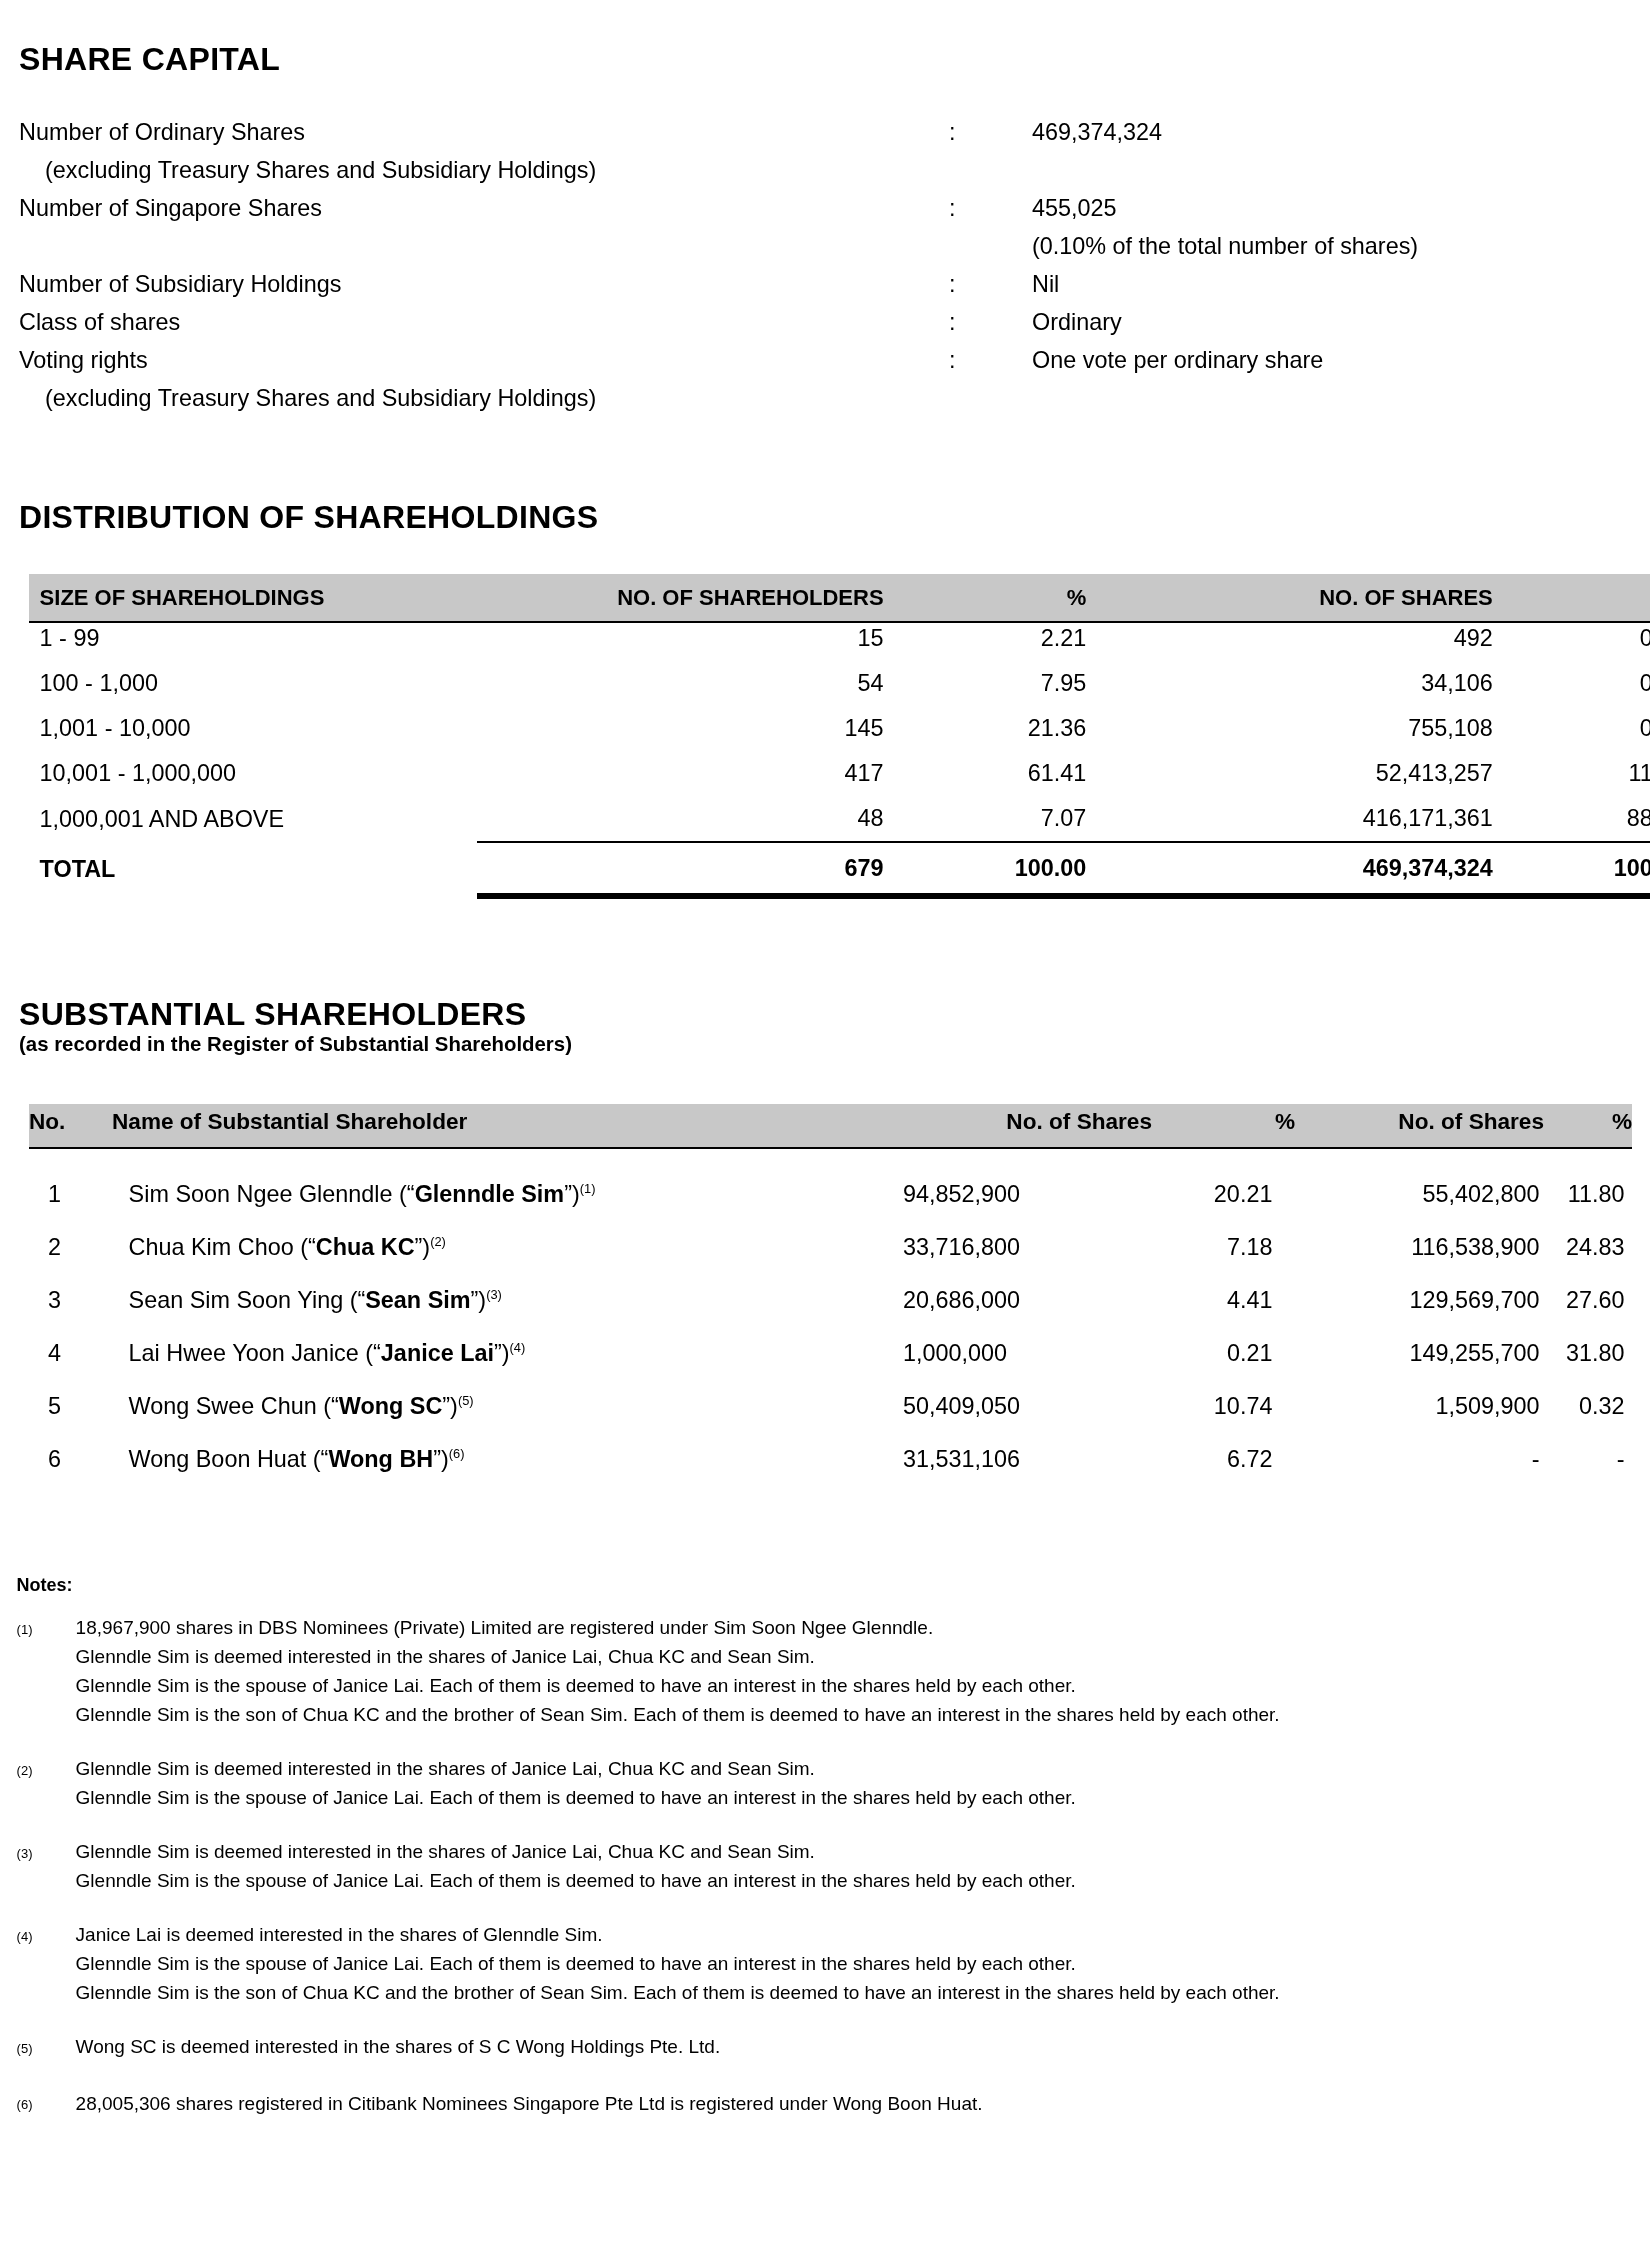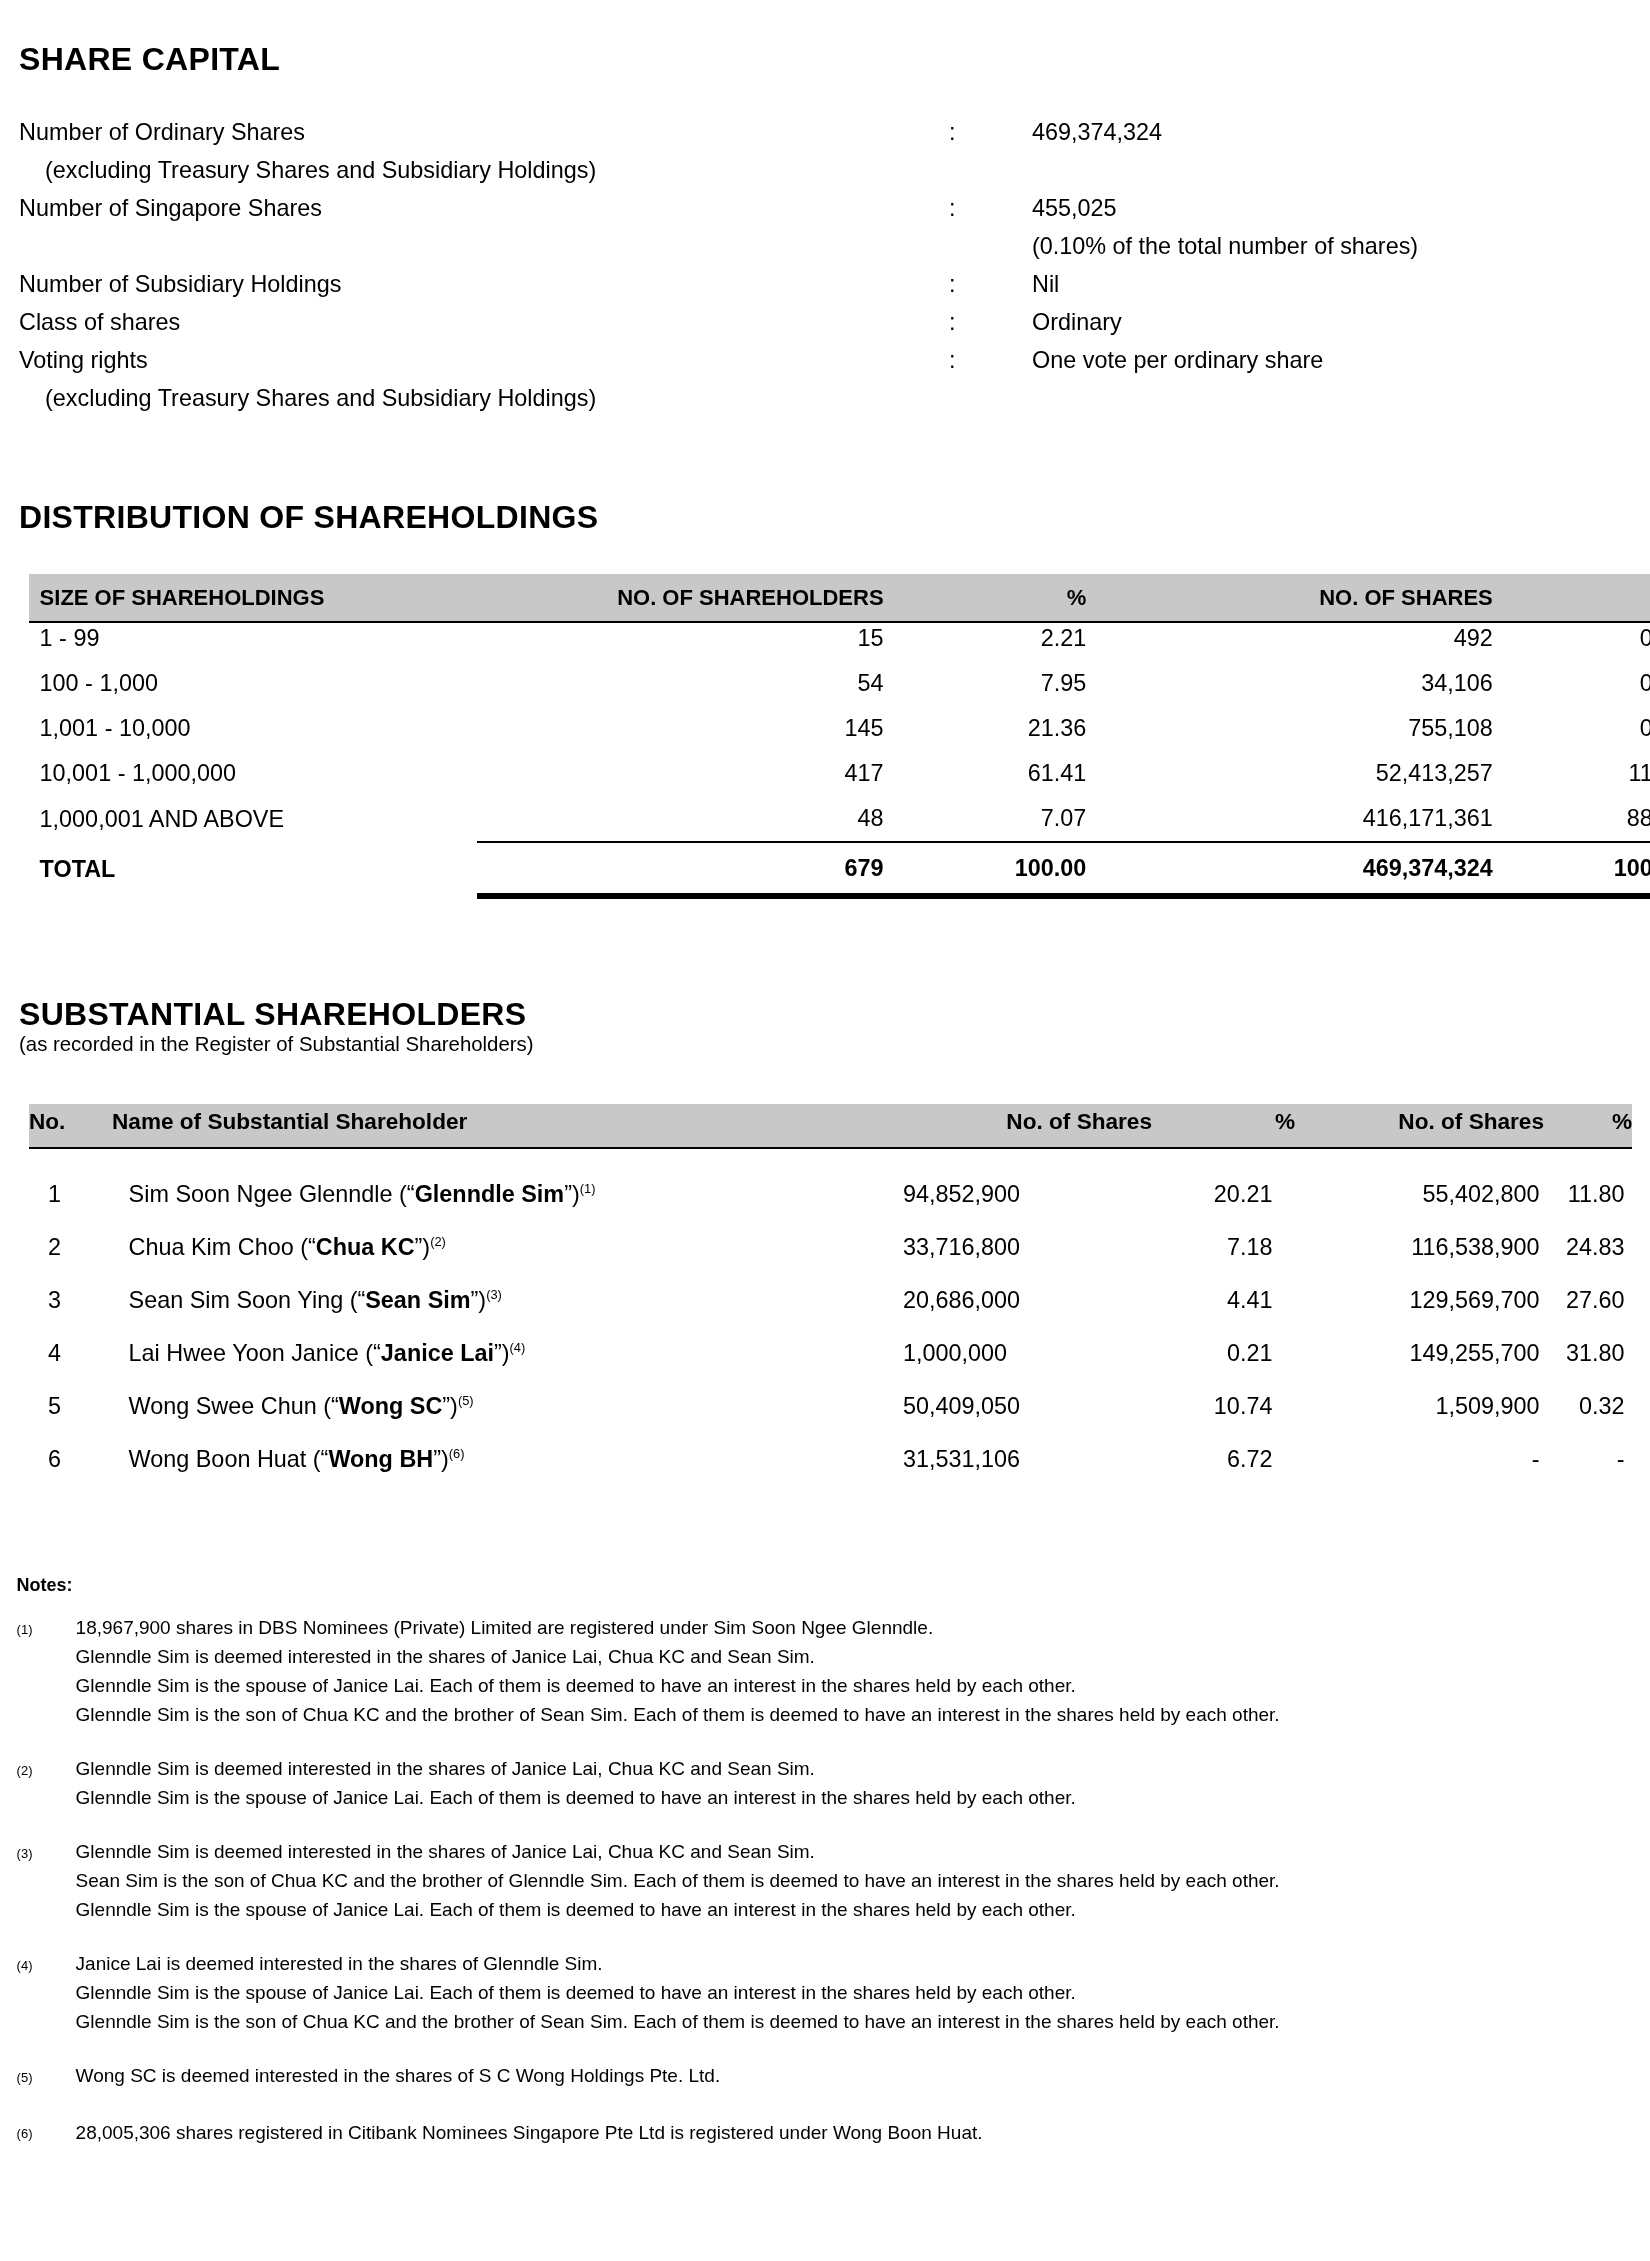--- a/index.html
+++ b/index.html
@@ -26,21 +26,21 @@
   .section-title {
     position: absolute;
     font-size: 32px;
     font-weight: bold;
     letter-spacing: 0.3px;
     white-space: nowrap;
   }
   .section-sub {
     position: absolute;
     font-size: 20.4px;
-    font-weight: normal;
+    font-weight: bold;
     white-space: nowrap;
   }
 
   
   #share-capital-title { left: 19px; top: 41px; }
 
   .sc-table {
     position: absolute;
     left: 19px;
     top: 113px;
@@ -395,21 +395,20 @@
         <div class="note-marker">(2)</div>
         <div class="note-body">
           <div class="note-line">Glenndle Sim is deemed interested in the shares of Janice Lai, Chua KC and Sean Sim.</div>
           <div class="note-line">Glenndle Sim is the spouse of Janice Lai. Each of them is deemed to have an interest in the shares held by each other.</div>
         </div>
       </div>
       <div class="note">
         <div class="note-marker">(3)</div>
         <div class="note-body">
           <div class="note-line">Glenndle Sim is deemed interested in the shares of Janice Lai, Chua KC and Sean Sim.</div>
-          <div class="note-line">Sean Sim is the son of Chua KC and the brother of Glenndle Sim. Each of them is deemed to have an interest in the shares held by each other.</div>
           <div class="note-line">Glenndle Sim is the spouse of Janice Lai. Each of them is deemed to have an interest in the shares held by each other.</div>
         </div>
       </div>
       <div class="note">
         <div class="note-marker">(4)</div>
         <div class="note-body">
           <div class="note-line">Janice Lai is deemed interested in the shares of Glenndle Sim.</div>
           <div class="note-line">Glenndle Sim is the spouse of Janice Lai. Each of them is deemed to have an interest in the shares held by each other.</div>
           <div class="note-line">Glenndle Sim is the son of Chua KC and the brother of Sean Sim. Each of them is deemed to have an interest in the shares held by each other.</div>
         </div>

